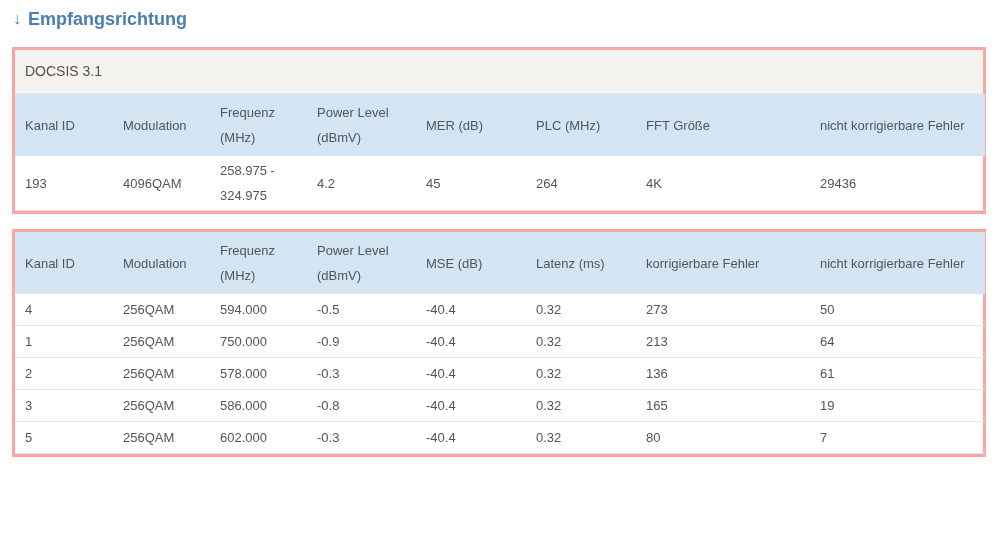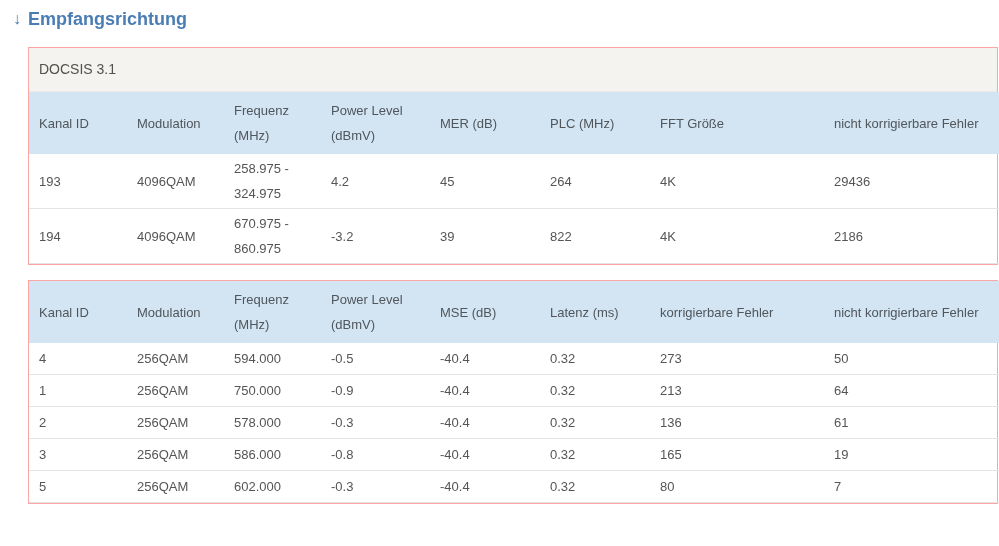--- a/index.html
+++ b/index.html
@@ -24,22 +24,22 @@
     align-items: center;
   }
   .page-title .arrow {
     font-weight: 400;
     font-size: 16px;
     margin-right: 7px;
     color: #4a7db3;
   }
   .card {
     width: 968px;
-    margin-left: 28px;
-    border: 1px solid #fca5a5;
+    margin-left: 12px;
+    border: 3px solid #fca5a5;
     background: #ffffff;
   }
   .card.first { margin-top: 17px; }
   .card + .card { margin-top: 15px; }
 
   .section-header {
     height: 43px;
     line-height: 43px;
     padding-left: 10px;
     background: #f4f3f0;
@@ -114,30 +114,20 @@
         <tr>
           <td>193</td>
           <td>4096QAM</td>
           <td>258.975 - 324.975</td>
           <td>4.2</td>
           <td>45</td>
           <td>264</td>
           <td>4K</td>
           <td>29436</td>
         </tr>
-        <tr>
-          <td>194</td>
-          <td>4096QAM</td>
-          <td>670.975 - 860.975</td>
-          <td>-3.2</td>
-          <td>39</td>
-          <td>822</td>
-          <td>4K</td>
-          <td>2186</td>
-        </tr>
       </tbody>
     </table>
   </div>
 <div class="card" data-table="1">
     <table>
       <colgroup>
         <col style="width: 98px;">
         <col style="width: 97px;">
         <col style="width: 97px;">
         <col style="width: 109px;">

